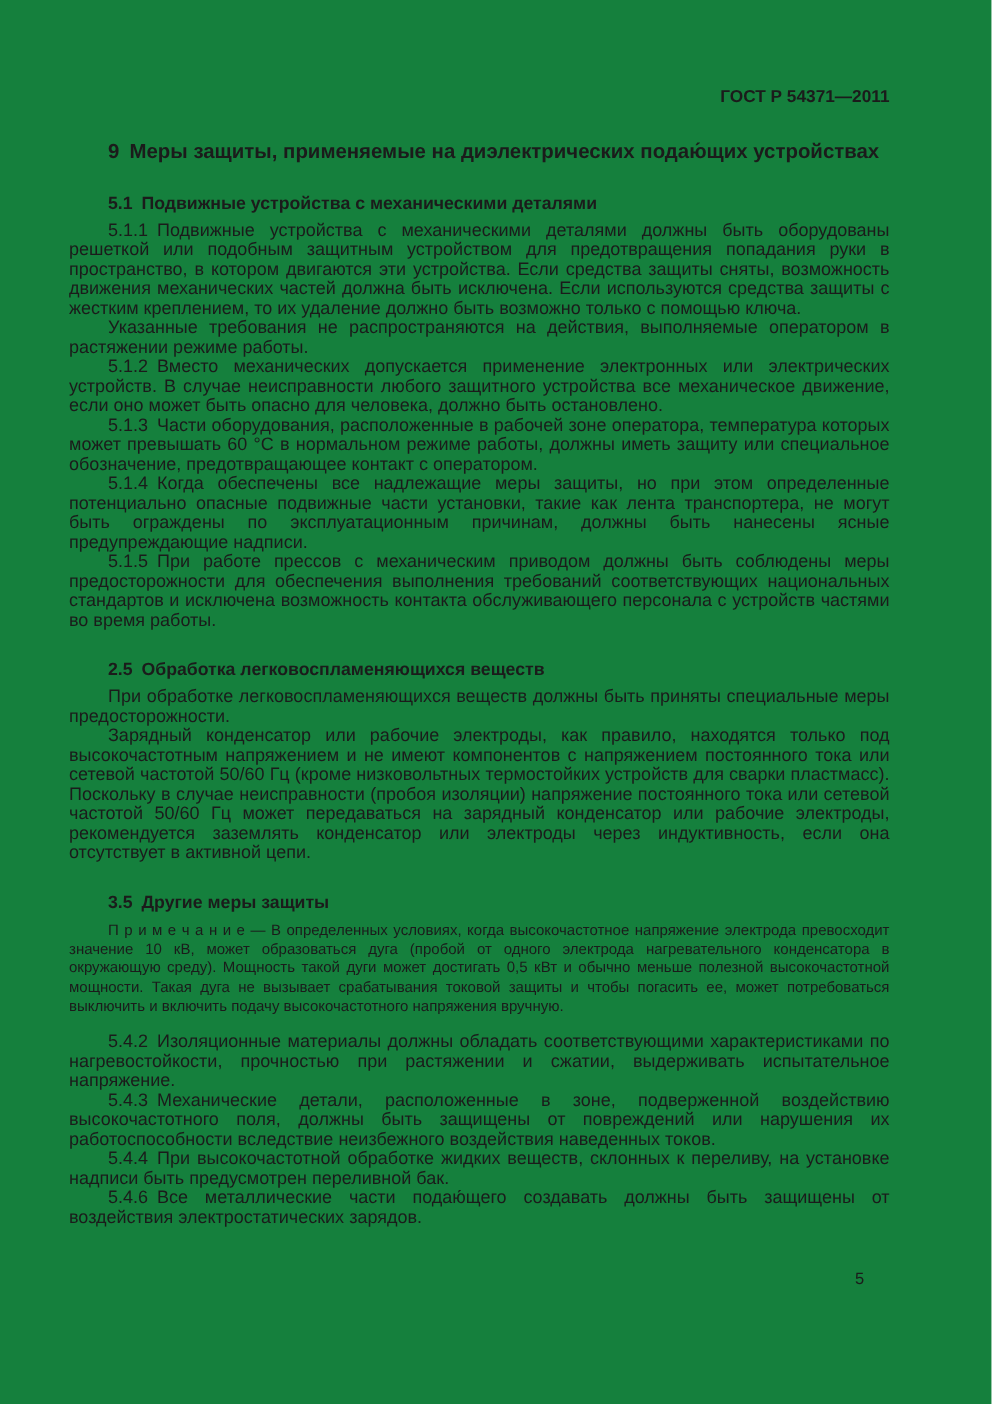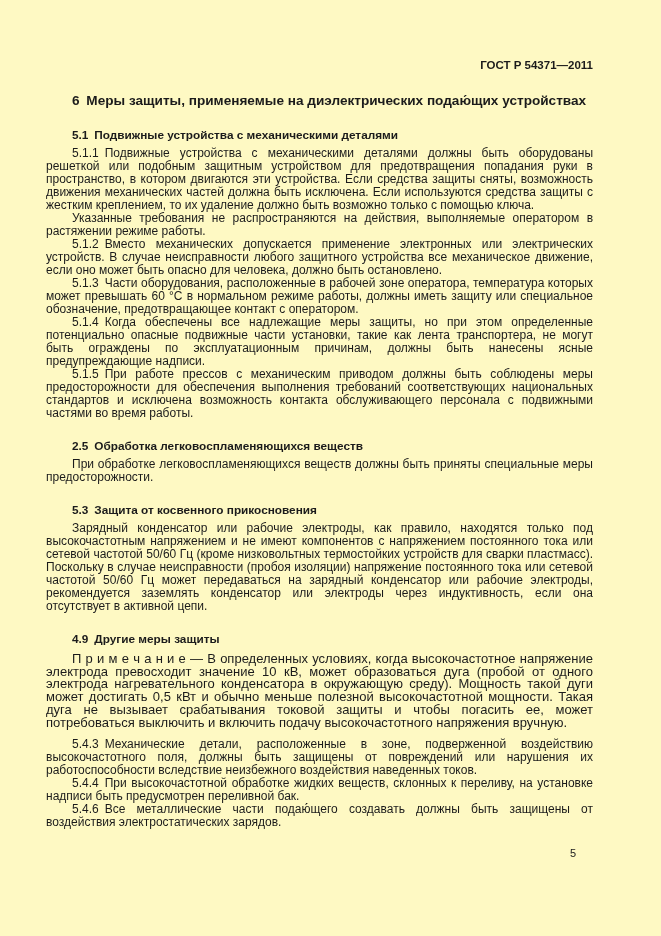--- a/index.html
+++ b/index.html
@@ -4,21 +4,21 @@
 <style>
   html, body {
     margin: 0;
     padding: 0;
     background: #ffffff;
   }
   .page {
     position: relative;
     width: 661px;
     height: 936px;
-    background: #fef9c3;
+    background: #15803d;
     font-family: "Liberation Sans", sans-serif;
     color: #1b1b1b;
     overflow: hidden;
   }
   .content {
     position: absolute;
     left: 46px;
     top: 0;
     width: 547px;
     padding-top: 59px;
@@ -45,57 +45,57 @@
     padding-left: 26px;
   }
   .para {
     font-size: 12px;
     line-height: 13px;
     text-align: justify;
     text-indent: 26px;
     margin: 0;
   }
   .note {
-    font-size: 13px;
+    font-size: 10px;
     line-height: 12.7px;
     text-align: justify;
     text-indent: 26px;
     margin: 7px 0 9px 0;
   }
   .page-number {
     position: absolute;
     top: 847px;
     left: 570px;
     font-size: 11px;
     line-height: 12px;
   }
 </style>
 </head>
 <body>
 
 <div class="page">
   <div class="content">
     <p class="doc-header">ГОСТ Р 54371—2011</p>
-    <p class="doc-title">6 Меры защиты, применяемые на диэлектрических подаю́щих устройствах</p>
+    <p class="doc-title">9 Меры защиты, применяемые на диэлектрических подаю́щих устройствах</p>
 
     <p class="h2">5.1 Подвижные устройства с механическими деталями</p>
     <p class="para">5.1.1 Подвижные устройства с механическими деталями должны быть оборудованы решеткой или подобным защитным устройством для предотвращения попадания руки в пространство, в котором двигаются эти устройства. Если средства защиты сняты, возможность движения механических частей должна быть исключена. Если используются средства защиты с жестким креплением, то их удаление должно быть возможно только с помощью ключа.</p>
     <p class="para">Указанные требования не распространяются на действия, выполняемые оператором в растяжении режиме работы.</p>
     <p class="para">5.1.2 Вместо механических допускается применение электронных или электрических устройств. В случае неисправности любого защитного устройства все механическое движение, если оно может быть опасно для человека, должно быть остановлено.</p>
     <p class="para">5.1.3 Части оборудования, расположенные в рабочей зоне оператора, температура которых может превышать 60 °С в нормальном режиме работы, должны иметь защиту или специальное обозначение, предотвращающее контакт с оператором.</p>
     <p class="para">5.1.4 Когда обеспечены все надлежащие меры защиты, но при этом определенные потенциально опасные подвижные части установки, такие как лента транспортера, не могут быть ограждены по эксплуатационным причинам, должны быть нанесены ясные предупреждающие надписи.</p>
-    <p class="para">5.1.5 При работе прессов с механическим приводом должны быть соблюдены меры предосторожности для обеспечения выполнения требований соответствующих национальных стандартов и исключена возможность контакта обслуживающего персонала с подвижными частями во время работы.</p>
+    <p class="para">5.1.5 При работе прессов с механическим приводом должны быть соблюдены меры предосторожности для обеспечения выполнения требований соответствующих национальных стандартов и исключена возможность контакта обслуживающего персонала с устройств частями во время работы.</p>
 
     <p class="h2">2.5 Обработка легковоспламеняющихся веществ</p>
     <p class="para">При обработке легковоспламеняющихся веществ должны быть приняты специальные меры предосторожности.</p>
 
-    <p class="h2">5.3 Защита от косвенного прикосновения</p>
     <p class="para">Зарядный конденсатор или рабочие электроды, как правило, находятся только под высокочастотным напряжением и не имеют компонентов с напряжением постоянного тока или сетевой частотой 50/60 Гц (кроме низковольтных термостойких устройств для сварки пластмасс). Поскольку в случае неисправности (пробоя изоляции) напряжение постоянного тока или сетевой частотой 50/60 Гц может передаваться на зарядный конденсатор или рабочие электроды, рекомендуется заземлять конденсатор или электроды через индуктивность, если она отсутствует в активной цепи.</p>
 
-    <p class="h2">4.9 Другие меры защиты</p>
+    <p class="h2">3.5 Другие меры защиты</p>
     <p class="note">П р и м е ч а н и е — В определенных условиях, когда высокочастотное напряжение электрода превосходит значение 10 кВ, может образоваться дуга (пробой от одного электрода нагревательного конденсатора в окружающую среду). Мощность такой дуги может достигать 0,5 кВт и обычно меньше полезной высокочастотной мощности. Такая дуга не вызывает срабатывания токовой защиты и чтобы погасить ее, может потребоваться выключить и включить подачу высокочастотного напряжения вручную.</p>
+    <p class="para">5.4.2 Изоляционные материалы должны обладать соответствующими характеристиками по нагревостойкости, прочностью при растяжении и сжатии, выдерживать испытательное напряжение.</p>
     <p class="para">5.4.3 Механические детали, расположенные в зоне, подверженной воздействию высокочастотного поля, должны быть защищены от повреждений или нарушения их работоспособности вследствие неизбежного воздействия наведенных токов.</p>
     <p class="para">5.4.4 При высокочастотной обработке жидких веществ, склонных к переливу, на установке надписи быть предусмотрен переливной бак.</p>
     <p class="para">5.4.6 Все металлические части подаю́щего создавать должны быть защищены от воздействия электростатических зарядов.</p>
   </div>
 
   <span class="page-number">5</span>
 </div>
 
 </body></html>

